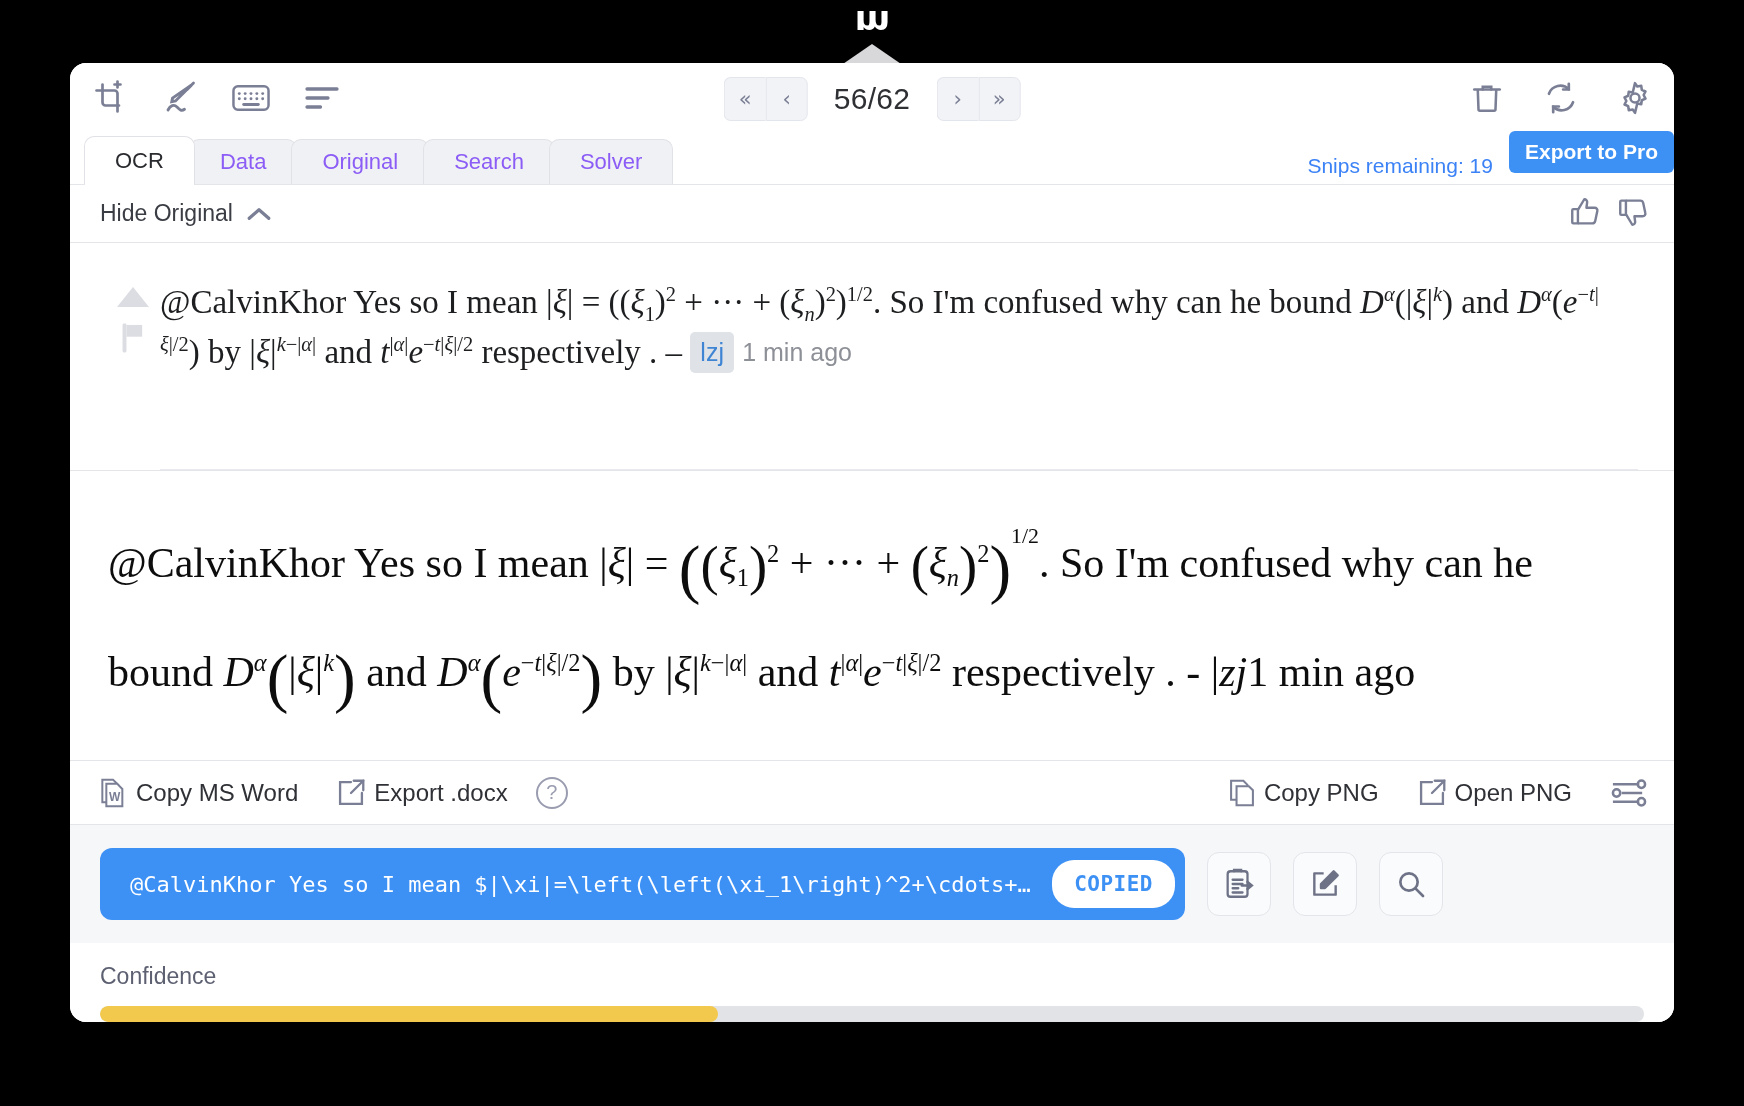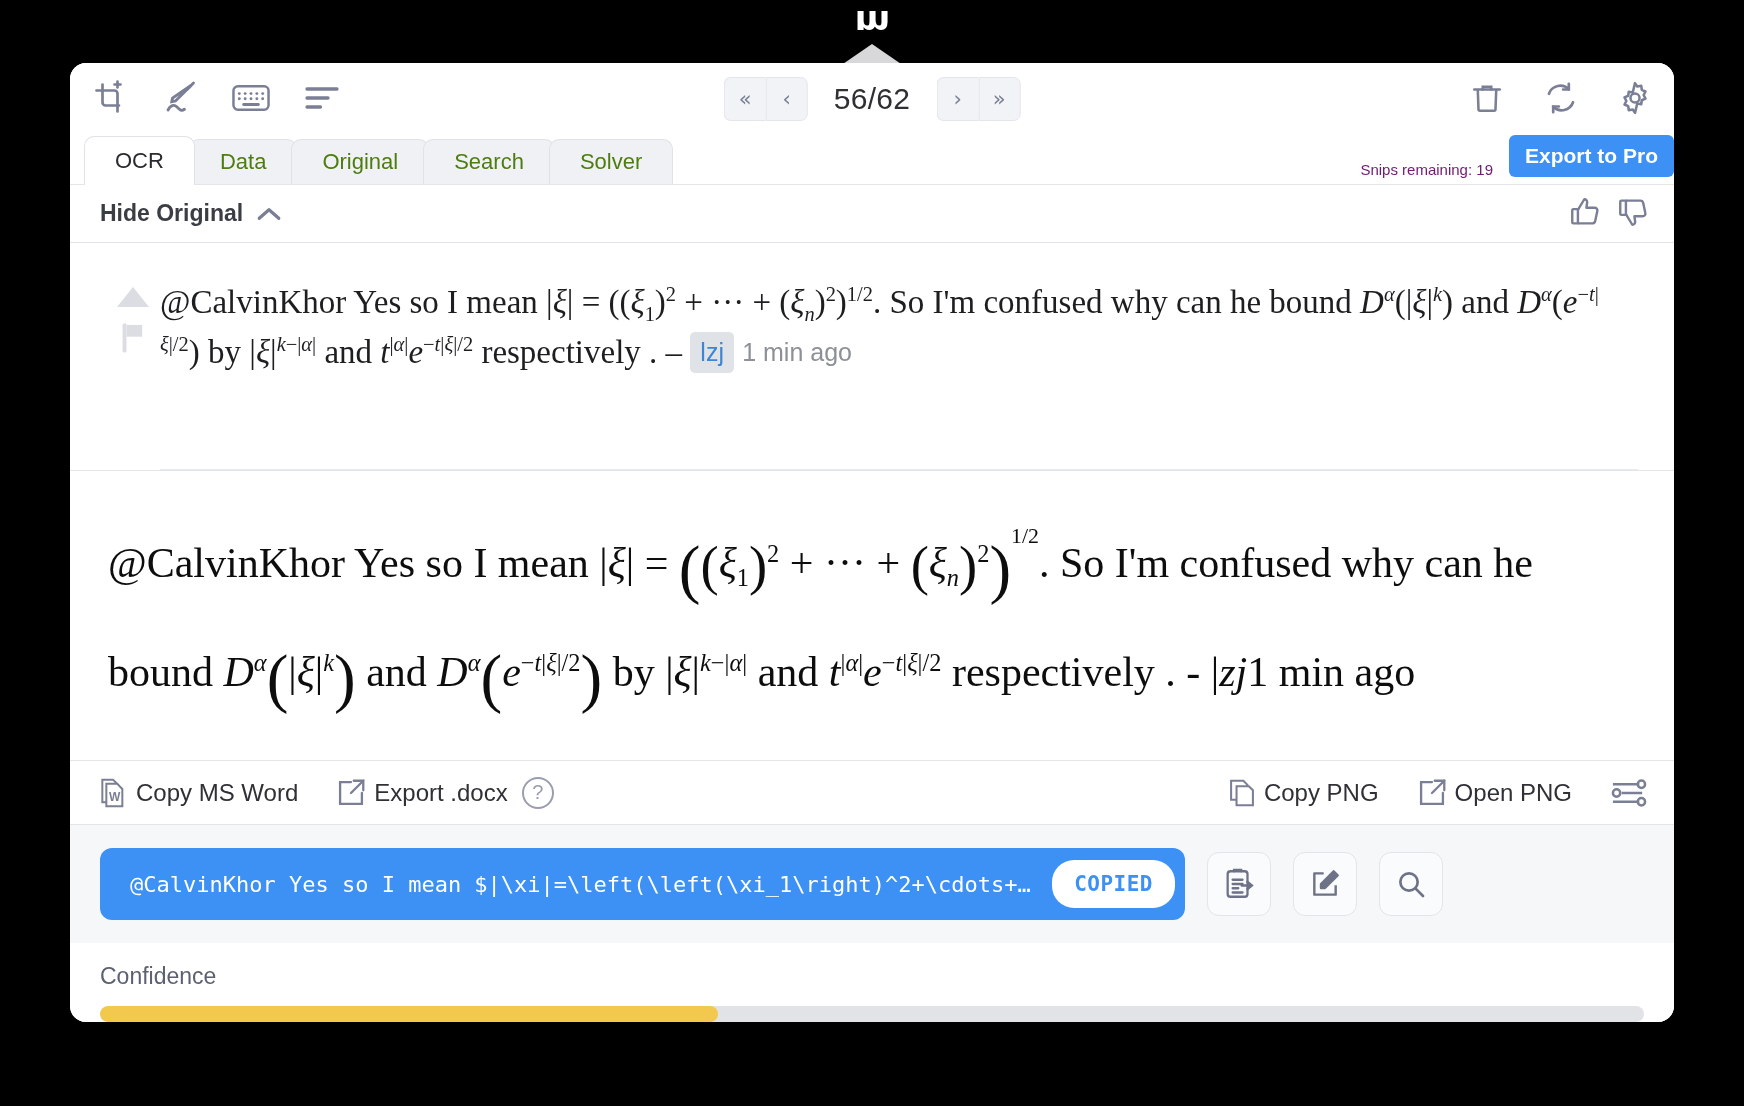--- a/index.html
+++ b/index.html
@@ -83,58 +83,58 @@
     display: flex; align-items: flex-end;
     padding-left: 14px; 
     border-bottom: 1px solid #e4e5e9;
     background: #fff;
     position: relative;
   }
   .tabs { display: flex; align-items: flex-end; }
   .tab {
     height: 45px; padding: 0 30px;
     display: flex; align-items: center; justify-content: center;
-    font-size: 22px; color: #4d7c0f;
+    font-size: 22px; color: #8b5cf6;
     background: #f0f1f4;
     border: 1px solid #e1e2e7;
     border-bottom: none;
     border-radius: 10px 10px 0 0;
     margin-right: -6px;
     cursor: pointer;
     position: relative;
   }
   .tab.active {
     background: #ffffff;
     color: #2a2b2f;
     z-index: 5;
     height: 48px;
   }
   .tab.active::after {
     content: ""; position: absolute; left: 0; right: 0; bottom: -1px;
     height: 2px; background: #ffffff;
   }
   .snips-area { margin-left: auto; display: flex; align-items: center; gap: 16px; padding-bottom: 6px; }
-  .snips-text { color: #701a75; font-size: 15px; margin-top: 28px; }
+  .snips-text { color: #3b82f6; font-size: 21px; margin-top: 28px; }
   .pro-btn {
     background: #3d91f5; color: #fff;
     font-size: 21px; font-weight: 700;
     padding: 9px 16px; border-radius: 6px;
     cursor: pointer; white-space: nowrap;
   }
 
   
   .hiderow {
     height: 58px; flex: 0 0 58px;
     display: flex; align-items: center;
     padding: 0 24px 0 30px;
     border-bottom: 1px solid #e4e5e9;
     background: #fff;
   }
   .hide-btn { display: flex; align-items: center; gap: 13px; cursor: pointer; }
-  .hide-label { font-size: 23px; color: #3b3d44; font-weight: bold; }
+  .hide-label { font-size: 23px; color: #3b3d44; }
   .chev-up { color: #7b7f95; display: flex; }
   .thumbs { margin-left: auto; display: flex; gap: 14px; color: #7b7f95; }
 
   
   .orig-panel {
     flex: 0 0 228px;
     background: #fff;
     padding: 36px 36px 0 36px;
     display: flex;
     border-bottom: 1px solid #e4e5e9;
@@ -436,21 +436,21 @@
       <div class="exp-item">
         <span class="ico">
           <svg width="30" height="32" viewBox="0 0 22 24" fill="none" stroke="currentColor" stroke-width="1.5">
             <path d="M3 2h8l4 4v13H3z"></path>
             <path d="M6 5h8l4 4v13H6z" fill="#fff"></path>
             <text x="8" y="18" font-size="9" font-family="Liberation Sans, sans-serif" fill="currentColor" stroke="none" font-weight="700">W</text>
           </svg>
         </span>
         <span>Copy MS Word</span>
       </div>
-      <div class="exp-item" style="margin-right:14px;">
+      <div class="exp-item" style="margin-right:28px;">
         <span class="ico">
           <svg width="30" height="30" viewBox="0 0 22 22" fill="none" stroke="currentColor" stroke-width="1.7" stroke-linecap="round">
             <path d="M11 3H3v16h16v-8"></path>
             <path d="M13 2h7v7"></path>
             <path d="M20 2l-9 9"></path>
           </svg>
         </span>
         <span>Export .docx</span>
       </div>
       <div class="help-circle">?</div>

